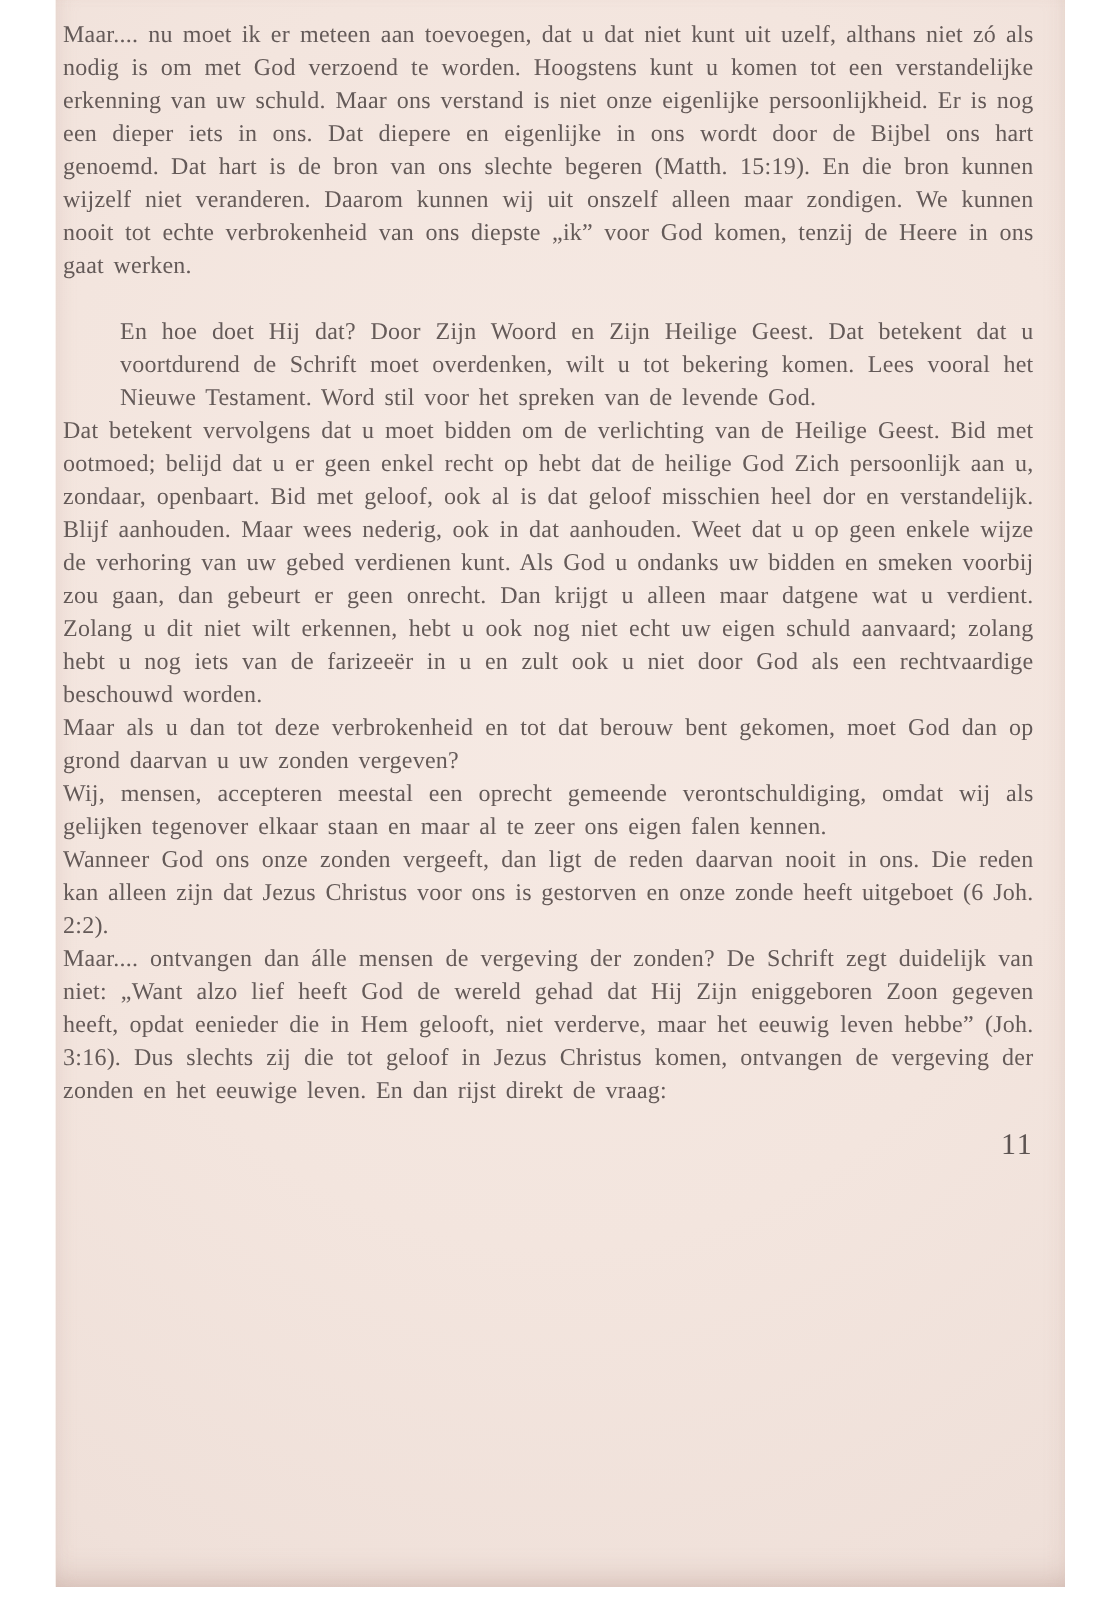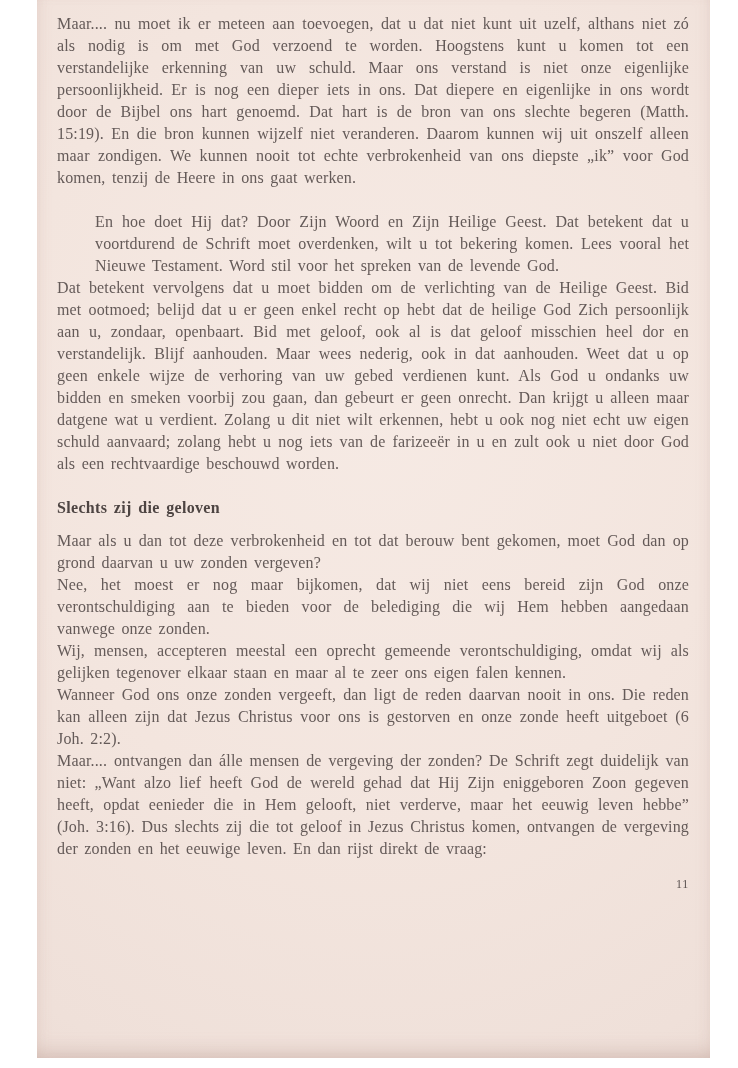--- a/index.html
+++ b/index.html
@@ -30,21 +30,21 @@
         #f3e5de 45%,
         #efe0d9 75%,
         #e9d7d0 100%);
     box-shadow:
       inset 0 -16px 20px -12px rgba(175, 140, 130, 0.40),
       inset 10px 0 18px -14px rgba(190, 160, 150, 0.30),
       inset -10px 0 18px -14px rgba(190, 160, 150, 0.25);
   }
   .text-area {
     position: absolute;
-    left: 20px;
+    left: 5px;
     right: 21px;
     top: 13px;
     color: #645a58;
     font-size: 16px;
     line-height: 22px;
   }
   p.para {
     margin: 0;
     text-align: justify;
     word-spacing: 0.14em;
@@ -58,40 +58,38 @@
     line-height: 22px;
     font-weight: bold;
     color: #4d4442;
     word-spacing: 0.14em;
     letter-spacing: 0.02em;
   }
   .page-number {
     margin-top: 13px;
     text-align: right;
     color: #5d5452;
-    font-size: 12px;
+    font-size: 20px;
     letter-spacing: 0.06em;
   }
 </style>
 </head>
 <body>
 
 <div class="viewport">
   <div class="scan-page">
     <div class="text-area">
 
       <p class="para">Maar.... nu moet ik er meteen aan toevoegen, dat u dat niet kunt uit uzelf, althans niet zó als nodig is om met God verzoend te worden. Hoogstens kunt u komen tot een verstandelijke erkenning van uw schuld. Maar ons verstand is niet onze eigenlijke persoonlijkheid. Er is nog een dieper iets in ons. Dat diepere en eigenlijke in ons wordt door de Bijbel ons hart genoemd. Dat hart is de bron van ons slechte begeren (Matth. 15:19). En die bron kunnen wijzelf niet veranderen. Daarom kunnen wij uit onszelf alleen maar zondigen. We kunnen nooit tot echte verbrokenheid van ons diepste „ik” voor God komen, tenzij de Heere in ons gaat werken.</p>
 
       <p class="para gap-before">En hoe doet Hij dat? Door Zijn Woord en Zijn Heilige Geest. Dat betekent dat u voortdurend de Schrift moet overdenken, wilt u tot bekering komen. Lees vooral het Nieuwe Testament. Word stil voor het spreken van de levende God.</p>
       <p class="para">Dat betekent vervolgens dat u moet bidden om de verlichting van de Heilige Geest. Bid met ootmoed; belijd dat u er geen enkel recht op hebt dat de heilige God Zich persoonlijk aan u, zondaar, openbaart. Bid met geloof, ook al is dat geloof misschien heel dor en verstandelijk. Blijf aanhouden. Maar wees nederig, ook in dat aanhouden. Weet dat u op geen enkele wijze de verhoring van uw gebed verdienen kunt. Als God u ondanks uw bidden en smeken voorbij zou gaan, dan gebeurt er geen onrecht. Dan krijgt u alleen maar datgene wat u verdient. Zolang u dit niet wilt erkennen, hebt u ook nog niet echt uw eigen schuld aanvaard; zolang hebt u nog iets van de farizeeër in u en zult ook u niet door God als een rechtvaardige beschouwd worden.</p>
 
-      <h3 class="section-heading">Slechts zij die geloven</h3>
 
       <p class="para">Maar als u dan tot deze verbrokenheid en tot dat berouw bent gekomen, moet God dan op grond daarvan u uw zonden vergeven?</p>
-      <p class="para">Nee, het moest er nog maar bijkomen, dat wij niet eens bereid zijn God onze verontschuldiging aan te bieden voor de belediging die wij Hem hebben aangedaan vanwege onze zonden.</p>
       <p class="para">Wij, mensen, accepteren meestal een oprecht gemeende verontschuldiging, omdat wij als gelijken tegenover elkaar staan en maar al te zeer ons eigen falen kennen.</p>
       <p class="para">Wanneer God ons onze zonden vergeeft, dan ligt de reden daarvan nooit in ons. Die reden kan alleen zijn dat Jezus Christus voor ons is gestorven en onze zonde heeft uitgeboet (6 Joh. 2:2).</p>
 
       <p class="para biggap-before">Maar.... ontvangen dan álle mensen de vergeving der zonden? De Schrift zegt duidelijk van niet: „Want alzo lief heeft God de wereld gehad dat Hij Zijn eniggeboren Zoon gegeven heeft, opdat eenieder die in Hem gelooft, niet verderve, maar het eeuwig leven hebbe” (Joh. 3:16). Dus slechts zij die tot geloof in Jezus Christus komen, ontvangen de vergeving der zonden en het eeuwige leven. En dan rijst direkt de vraag:</p>
 
       <div class="page-number">11</div>
 
     </div>
   </div>
 </div>

